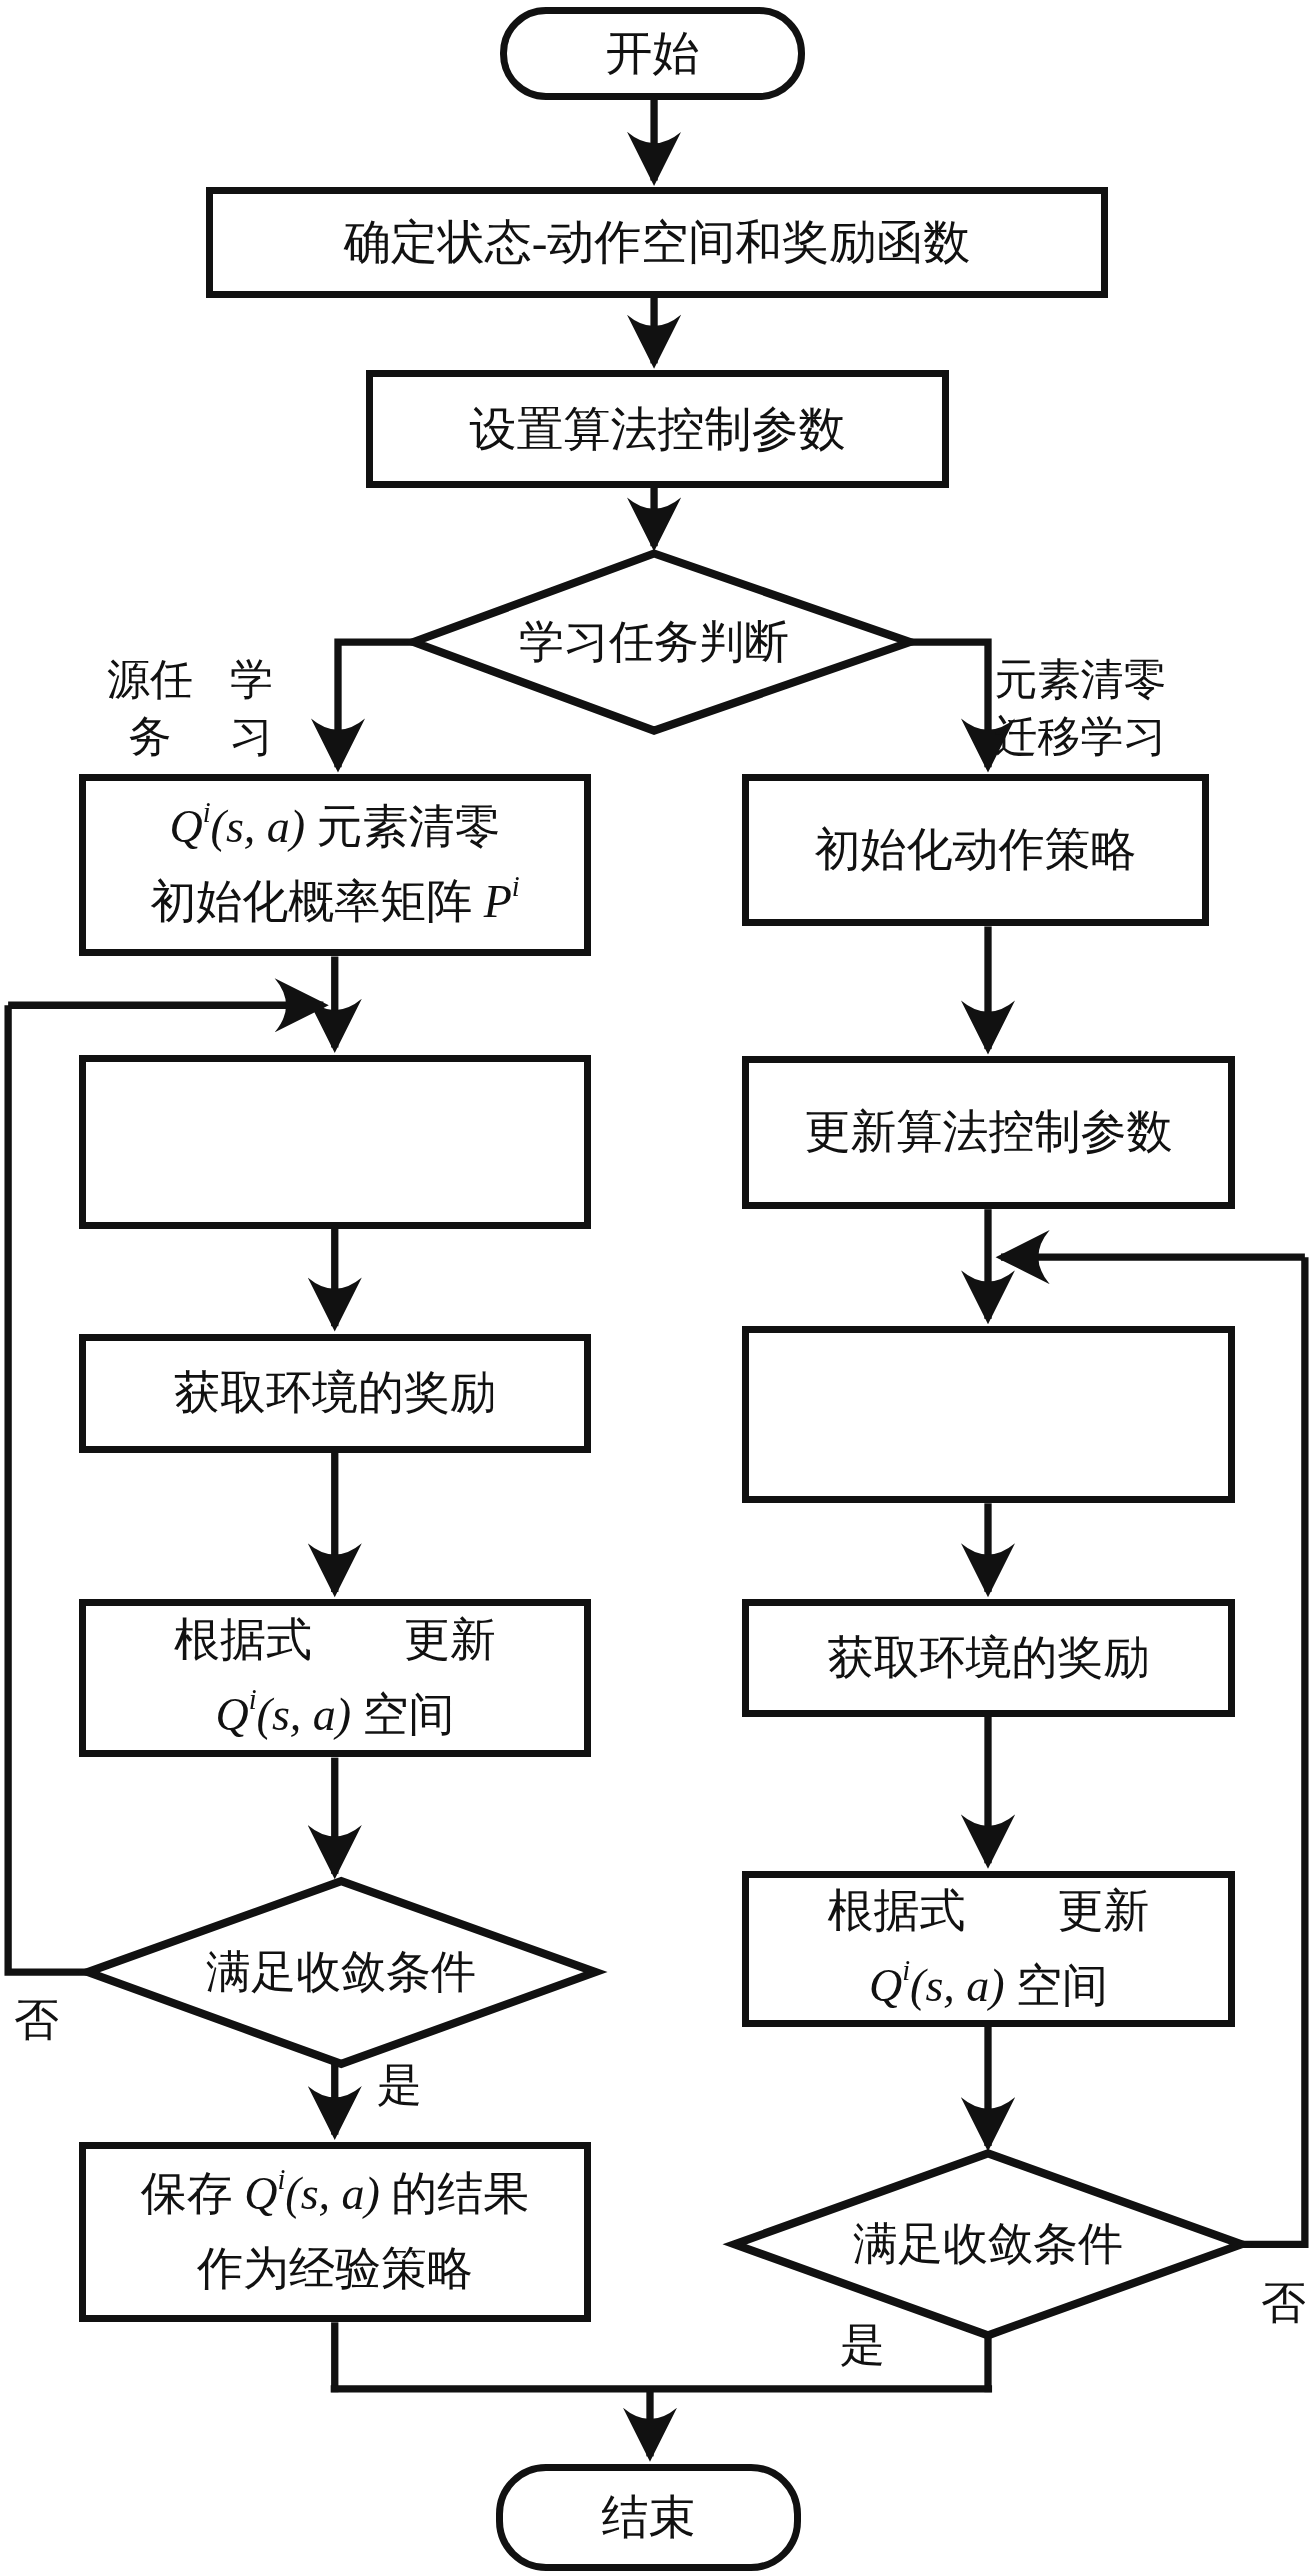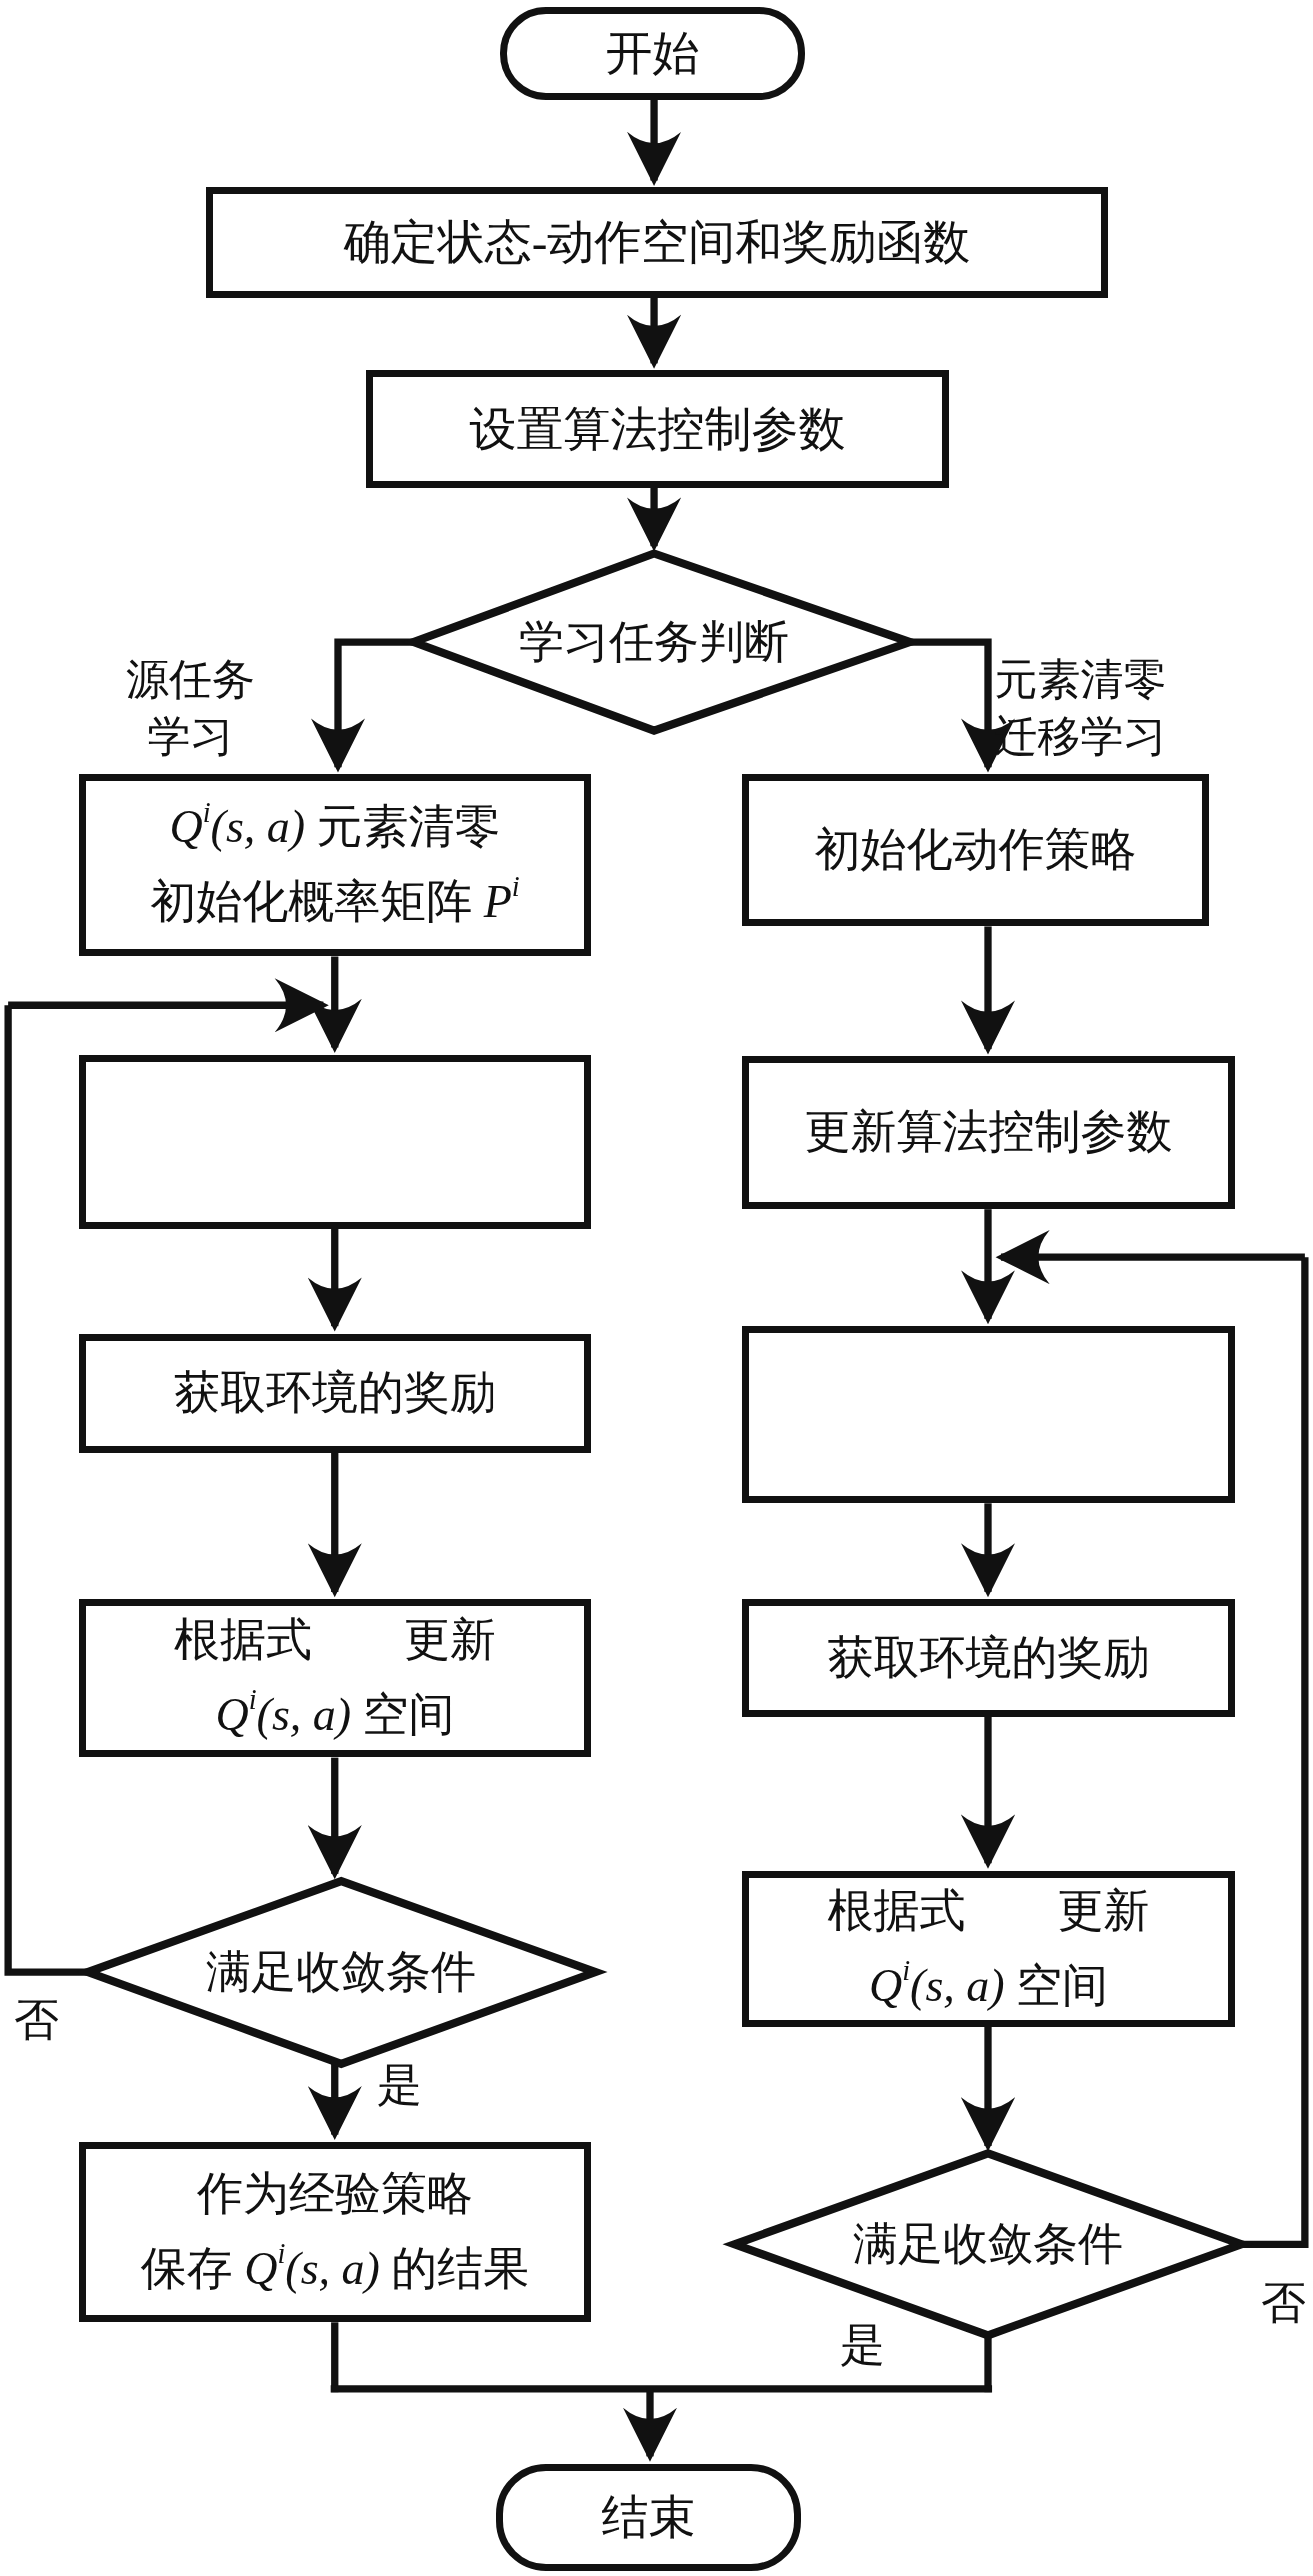--- a/index.html
+++ b/index.html
@@ -80,21 +80,21 @@
   </div>
 
   <div class="node rect fs58" style="left:366px;top:370px;width:583px;height:118px;text-align:right;">
     <span>设置算法控制参数</span>
   </div>
 
   <div class="dtext fs55" style="left:451px;top:616px;width:406px;height:52px;">
     <span>学习任务判断</span>
   </div>
 
-  <div class="lbl fs53" style="left:89px;top:648px;width:203px;height:122px;flex-direction:column;">
+  <div class="lbl fs53" style="left:89px;top:648px;width:203px;height:122px;flex-direction:row;">
     <span>源任务</span>
     <span>学习</span>
   </div>
 
   <div class="lbl fs53" style="left:975px;top:648px;width:211px;height:122px;flex-direction:column;">
     <span>元素清零</span>
     <span>迁移学习</span>
   </div>
 
   <div class="node rect fs56" style="left:79px;top:774px;width:512px;height:182px;">
@@ -134,22 +134,22 @@
   <div class="node rect fs56" style="left:742px;top:1871px;width:493px;height:156px;">
     <div class="tl">根据式　　更新</div>
     <div class="tl"><span class="it">Q</span><sup class="it">i</sup><span class="it">(s, a)</span><span> 空间</span></div>
   </div>
 
   <div class="dtext fs55" style="left:138px;top:1946px;width:406px;height:52px;">
     <span>满足收敛条件</span>
   </div>
 
   <div class="node rect fs56" style="left:79px;top:2142px;width:512px;height:180px;">
+    <div class="tl"><span>保存 </span><span class="it">Q</span><sup class="it">i</sup><span class="it">(s, a)</span><span> 的结果</span></div>
     <div class="tl">作为经验策略</div>
-    <div class="tl"><span>保存 </span><span class="it">Q</span><sup class="it">i</sup><span class="it">(s, a)</span><span> 的结果</span></div>
   </div>
 
   <div class="dtext fs55" style="left:785px;top:2218px;width:406px;height:52px;">
     <span>满足收敛条件</span>
   </div>
 
   <div class="node terminal fs58" style="left:496px;top:2464px;width:305px;height:107px;border-radius:50px;">
     <span>结束</span>
   </div>
 

